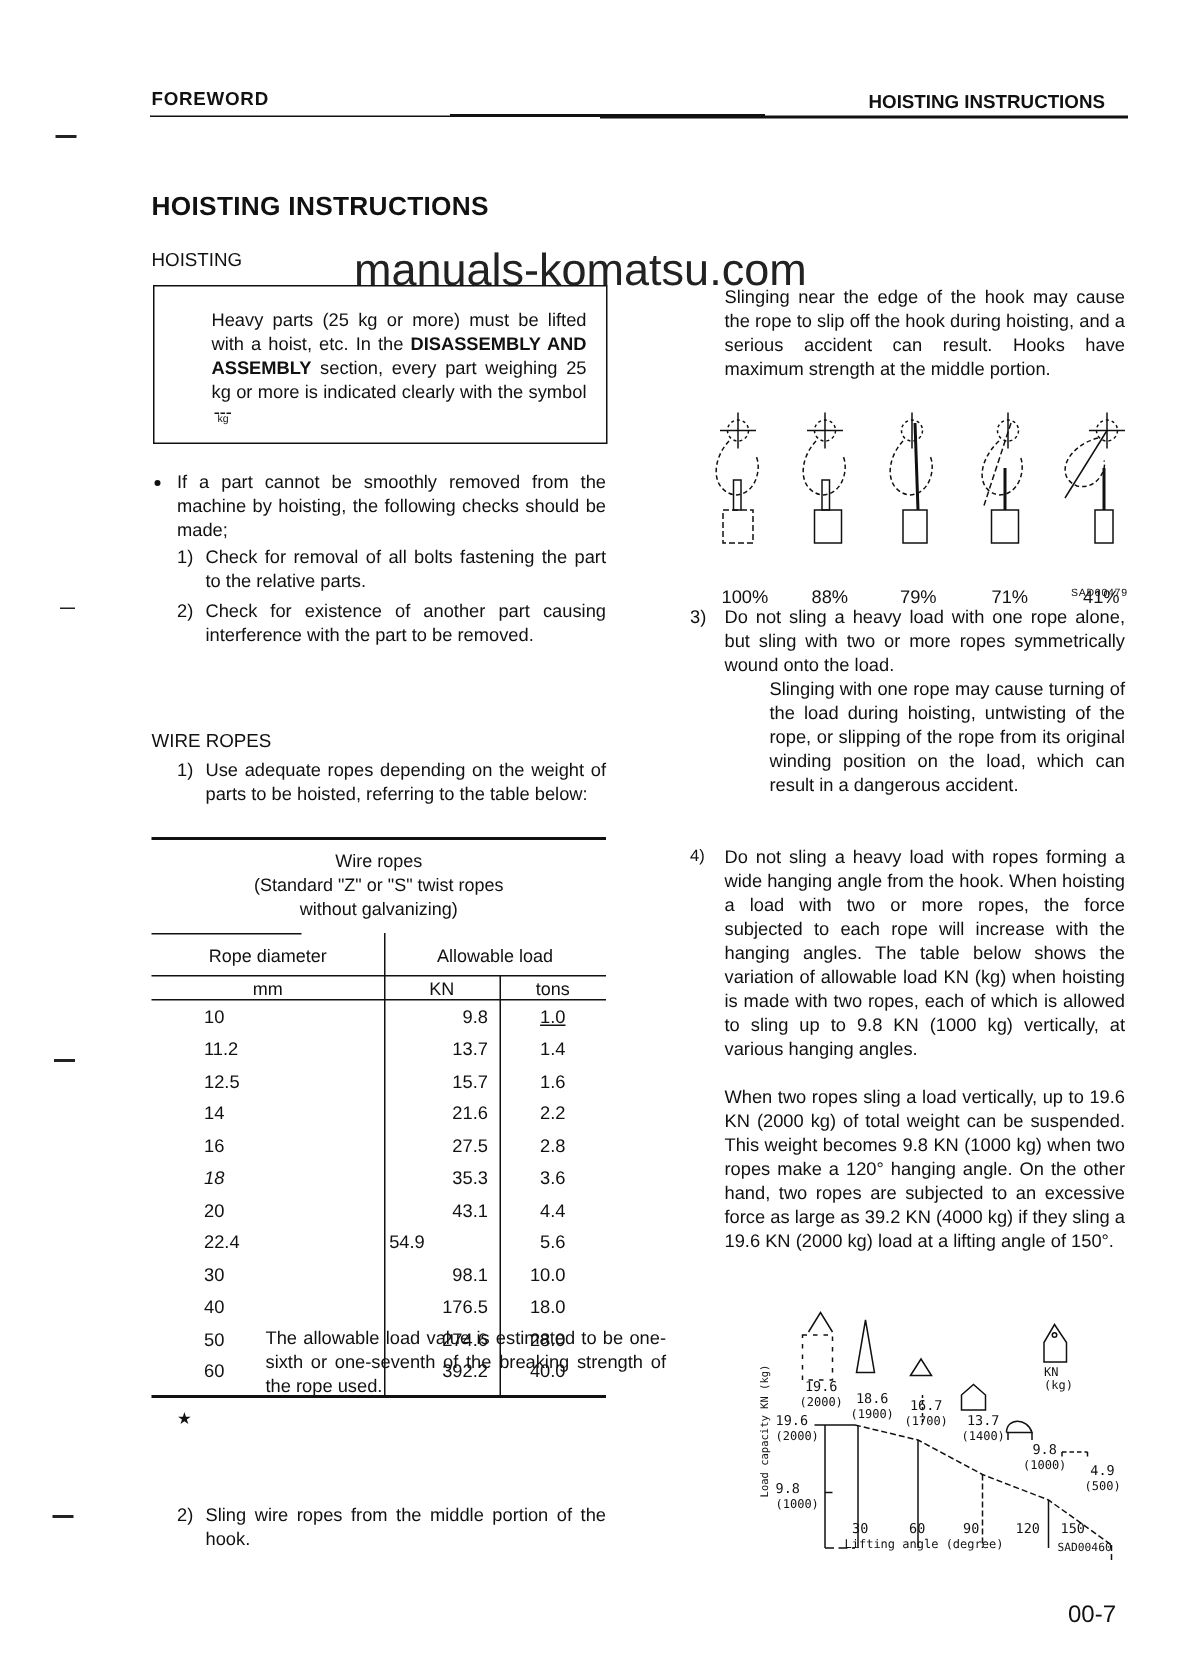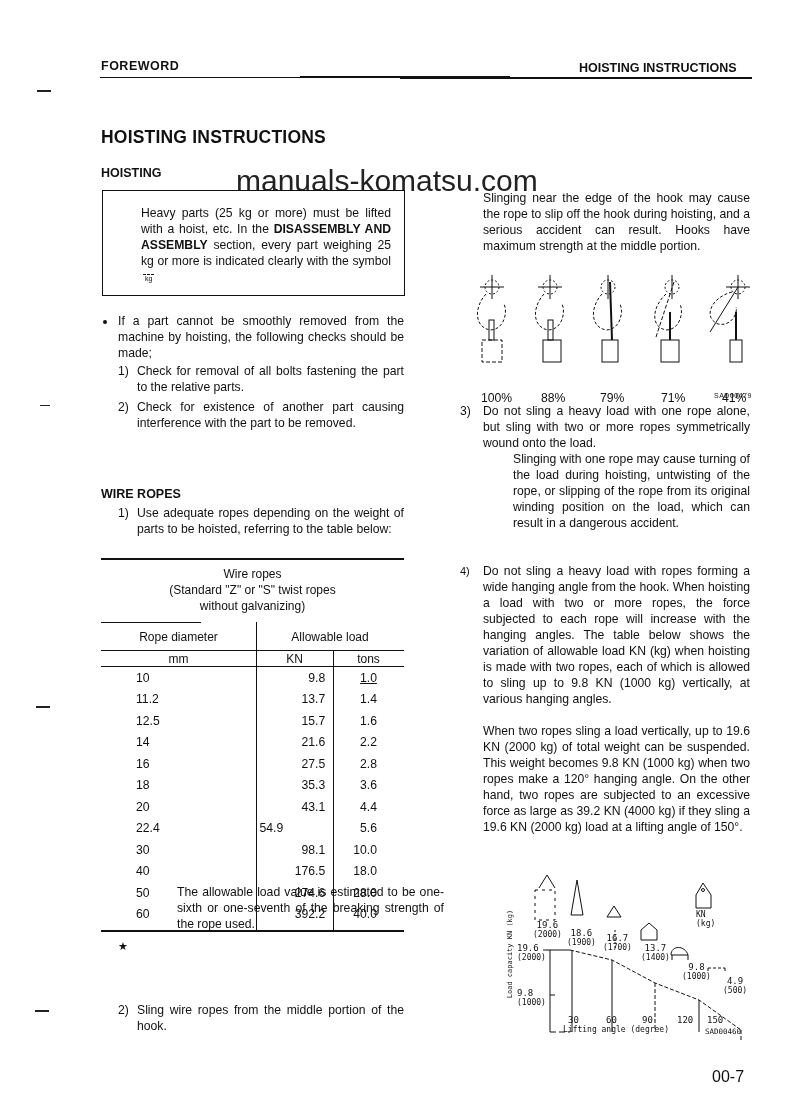--- a/index.html
+++ b/index.html
@@ -4,21 +4,21 @@
 <style>
   html, body { margin: 0; padding: 0; background: #ffffff; }
   body { width: 793px; height: 1115px; position: relative; overflow: hidden;
          font-family: "Liberation Sans", sans-serif; color: #111; }
   .abs { position: absolute; }
   .hdr { font-weight: bold; font-size: 12.5px; letter-spacing: 0.5px; }
   .hdr-line { position: absolute; height: 2px; background: #111; }
   .p { font-size: 12.2px; line-height: 16px; text-align: justify; }
   .p b { font-weight: bold; }
   .title { font-weight: bold; font-size: 17.5px; letter-spacing: 0.2px; }
-  .sub { font-weight: bold; font-size: 12.5px; }
+  .sub { font-weight: normal; font-size: 12.5px; }
   .watermark { font-size: 30px; color: #222; font-family: "Liberation Sans", sans-serif; }
   .box { border: 1.5px solid #111; }
   .margin-tick { position: absolute; height: 2px; background: #222; width: 14px; }
   table.rope { border-collapse: collapse; font-size: 12.2px; }
   table.rope td { padding: 0; height: 21.5px; }
   .cap { font-size: 12px; line-height: 16px; text-align: center; }
   .pct { font-size: 12.2px; margin-top: 21px; }
   .small { font-size: 7px; letter-spacing: 0.5px; }
   .tiny { font-size: 9px; font-family: "DejaVu Sans Mono", monospace; }
   .pageno { font-size: 16px; }
@@ -99,21 +99,21 @@
           <td style="width:155px;padding-left:35px;">14</td>
           <td style="width:77px;text-align:right;padding-right:28px;">21.6</td>
           <td style="text-align:right;padding-right:27px;">2.2</td>
         </tr>
         <tr>
           <td style="width:155px;padding-left:35px;">16</td>
           <td style="width:77px;text-align:right;padding-right:28px;">27.5</td>
           <td style="text-align:right;padding-right:27px;">2.8</td>
         </tr>
         <tr>
-          <td style="width:155px;padding-left:35px;">18</td>
+          <td style="width:155px;padding-left:35px;font-style:italic;">18</td>
           <td style="width:77px;text-align:right;padding-right:28px;">35.3</td>
           <td style="text-align:right;padding-right:27px;">3.6</td>
         </tr>
         <tr>
           <td style="width:155px;padding-left:35px;">20</td>
           <td style="width:77px;text-align:right;padding-right:28px;">43.1</td>
           <td style="text-align:right;padding-right:27px;">4.4</td>
         </tr>
         <tr>
           <td style="width:155px;padding-left:35px;">22.4</td>

